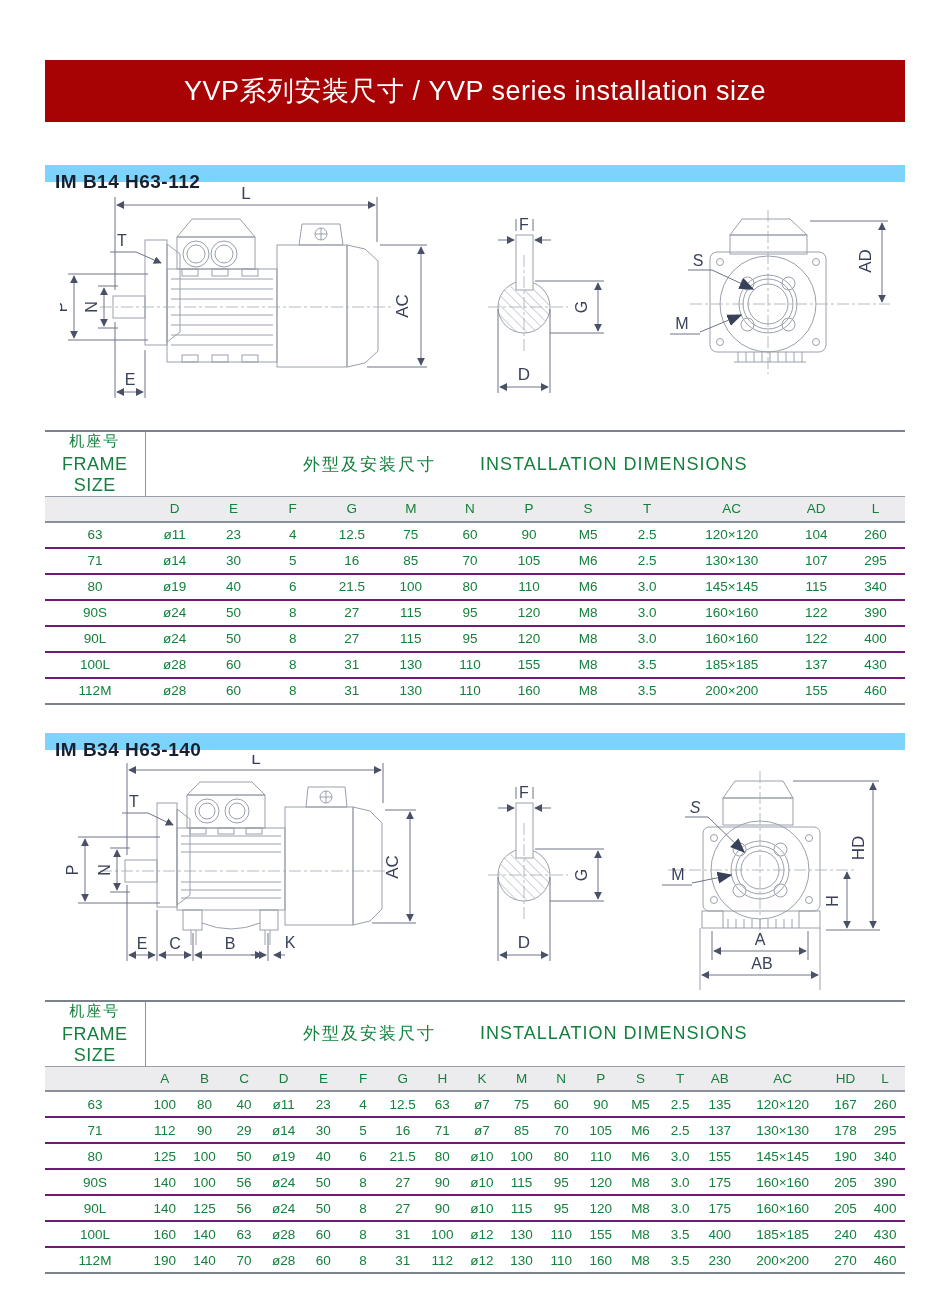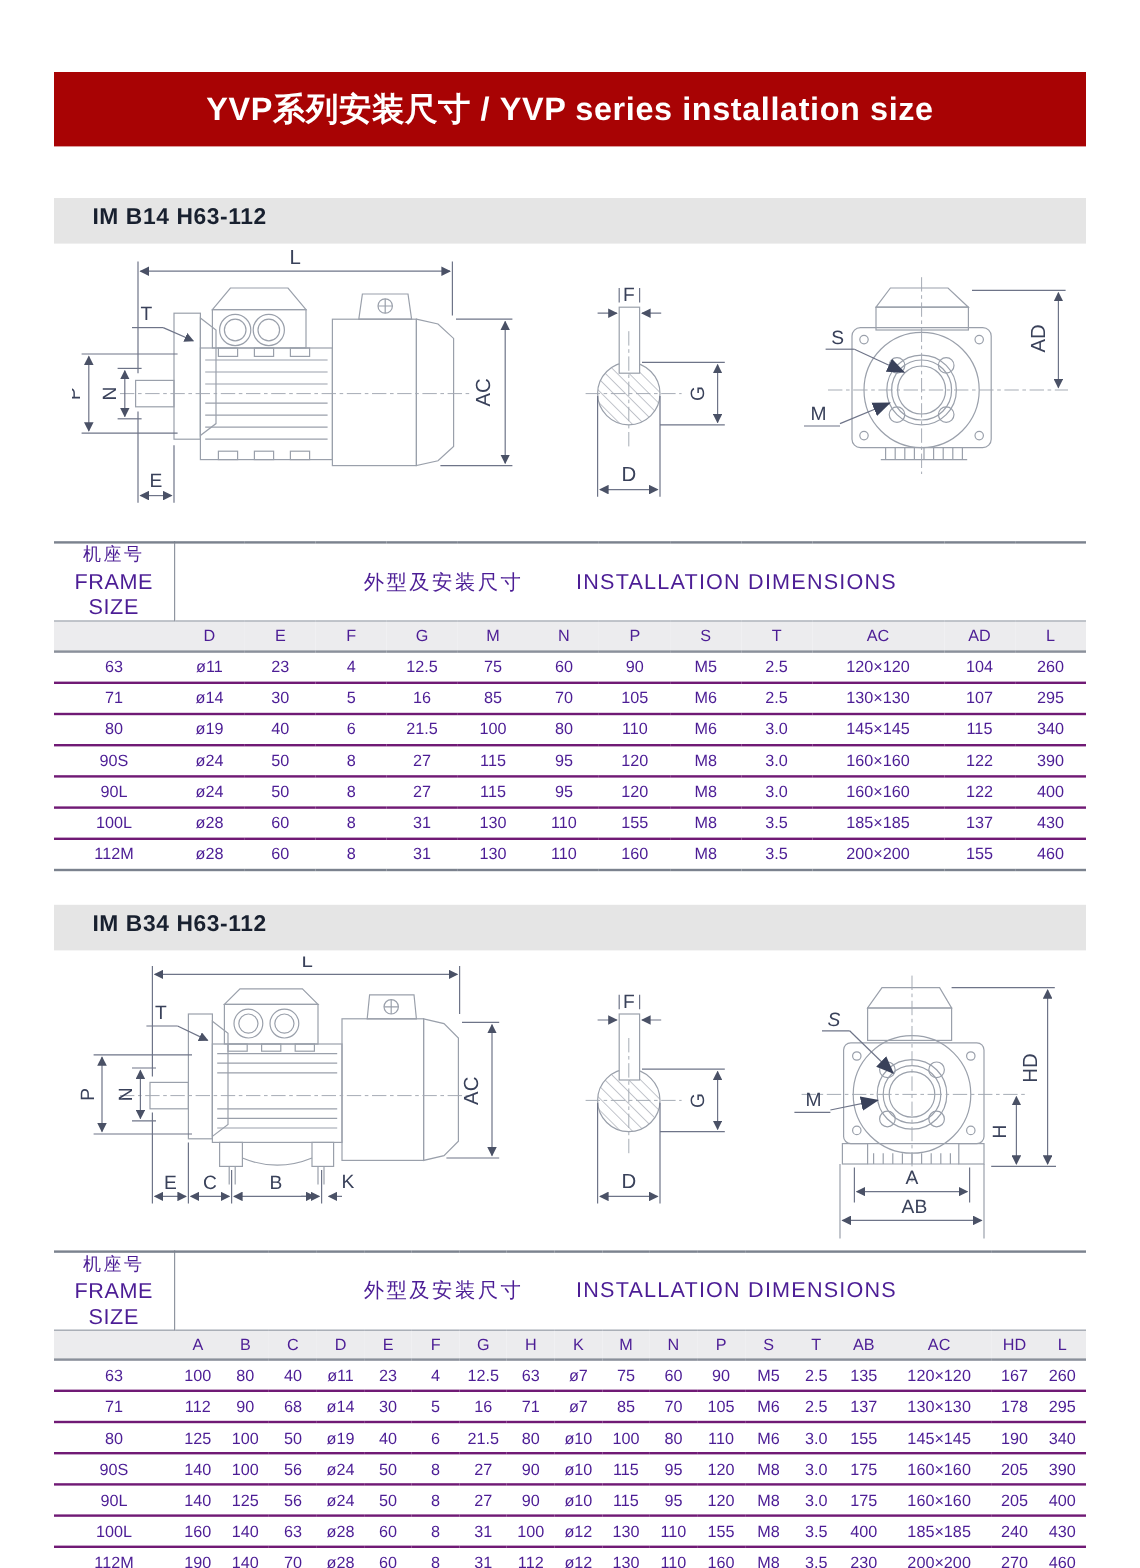--- a/index.html
+++ b/index.html
@@ -1,37 +1,37 @@
 <!DOCTYPE html>
 <html><head>
 <meta charset="utf-8">
 <style>
   *{box-sizing:border-box;margin:0;padding:0}
   html,body{background:#fff}
   body{width:950px;min-height:1307px;font-family:"Liberation Sans",sans-serif;color:#3b4254;}
   .content{margin:0 45px;}
   .title-bar{margin-top:60px;height:62px;background:#a80304;color:#fff;text-align:center;
-             line-height:62px;font-size:27px;font-weight:bold;letter-spacing:.5px;}
-  .section-heading{height:38px;background:#e5e5e5;line-height:33px;padding-left:32px;
+             line-height:62px;font-size:27px;font-weight:normal;letter-spacing:.5px;}
+  .section-heading{height:17px;background:#7dd3fc;line-height:33px;padding-left:10px;
                    font-size:19px;font-weight:bold;color:#18202f;letter-spacing:.5px;}
   .s1 .section-heading{margin-top:43px}
   .s2{margin-top:28px}
   .drawing-row{position:relative;}
   .row1{height:248px}
   .row2{height:250px}
   .drawing-row svg{position:absolute;top:0}
   #svg-b14-side{left:15px}
   #svg-b14-shaft{left:435px;top:15px}
   #svg-b14-front{left:615px}
   #svg-b34-side{left:15px;top:5px}
   #svg-b34-shaft{left:435px;top:15px}
   #svg-b34-front{left:595px;top:3px}
 
   table.dims{width:100%;border-collapse:collapse;table-layout:fixed;
-             border-top:2px solid #7b828e;border-bottom:2px solid #7b828e;color:#4c1d95}
+             border-top:2px solid #7b828e;border-bottom:2px solid #7b828e;color:#15803d}
   .t-top th{height:46px;vertical-align:middle;font-weight:normal;text-align:center}
   .frame-th{border-right:1px solid #8f95a0}
   .frame-th .zh{font-size:15px;letter-spacing:2px}
   .frame-th .en{font-size:18px;letter-spacing:.5px;margin-top:3px}
   .dims-th .zh{font-size:17px;letter-spacing:2px;margin-right:44px}
   .dims-th .en{font-size:18px;letter-spacing:1px}
   .t-cols{background:#ececee;border-top:1px solid #99a0aa;border-bottom:2px solid #8a909b}
   .t-cols th,.t-cols td{height:25px;font-weight:normal;font-size:13.5px;text-align:center}
   table.dims tbody td{height:26px;text-align:center;font-size:13.5px}
   table.dims tbody tr{border-bottom:2px solid #701a75}
@@ -336,21 +336,21 @@
             <td>200×200</td>
             <td>155</td>
             <td>460</td>
           </tr>
         </tbody>
       </table>
   </section>
 
   <section class="s2">
     <div class="section-heading">
-      <span>IM B34 H63-112</span>
+      <span>IM B34 H63-140</span>
     </div>
 
     <div class="drawing-row row2">
 
       <svg id="svg-b34-side" width="380" height="230" viewBox="0 0 380 230">
         <defs>
           <marker id="ar4" viewBox="0 0 10 10" refX="9" refY="5" markerWidth="8" markerHeight="8" orient="auto-start-reverse">
               <path d="M0,0L10,5L0,10z" fill="#4a5166"></path>
             </marker>
         </defs>
@@ -573,21 +573,21 @@
             <td>2.5</td>
             <td>135</td>
             <td>120×120</td>
             <td>167</td>
             <td>260</td>
           </tr>
           <tr>
             <td>71</td>
             <td>112</td>
             <td>90</td>
-            <td>68</td>
+            <td>29</td>
             <td>ø14</td>
             <td>30</td>
             <td>5</td>
             <td>16</td>
             <td>71</td>
             <td>ø7</td>
             <td>85</td>
             <td>70</td>
             <td>105</td>
             <td>M6</td>

